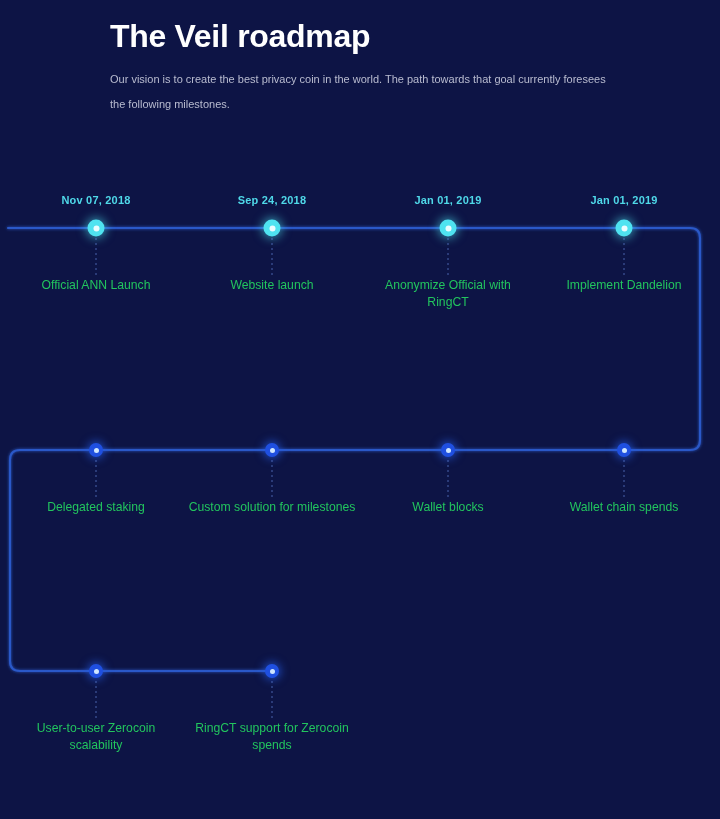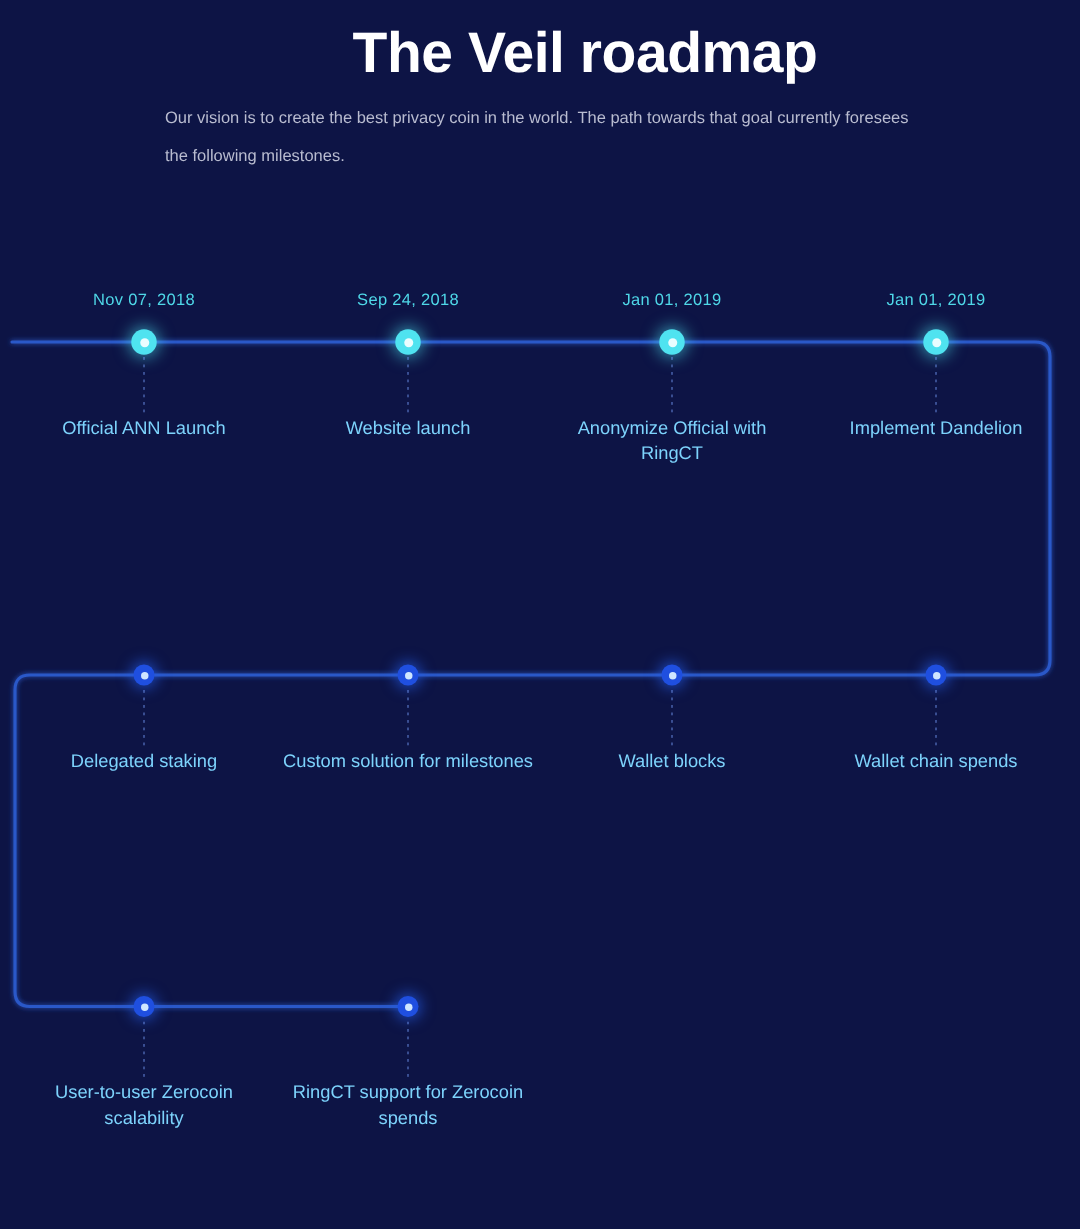--- a/index.html
+++ b/index.html
@@ -25,26 +25,25 @@
 
   
   .header {
     position: absolute;
     left: 110px;
     top: 14px;
     width: 560px;
   }
   .page-title {
     margin: 0;
-    font-size: 38px;
+    font-size: 32px;
     line-height: 44px;
     font-weight: 700;
     letter-spacing: -0.3px;
     color: #ffffff;
-    text-align: center;
   }
   .page-subtitle {
     margin: 9px 0 0 0;
     font-size: 11px;
     line-height: 25px;
     font-weight: 400;
     color: #b9bcd0;
     max-width: 500px;
   }
 
@@ -74,21 +73,21 @@
   }
 
   
   .ms-date {
     position: absolute;
     left: 50%;
     transform: translateX(-50%);
     bottom: 22px;
     width: 176px;
     font-size: 11px;
-    font-weight: 400;
+    font-weight: 700;
     letter-spacing: 0.2px;
     color: #4fd8e8;
     white-space: nowrap;
   }
 
   
   .node {
     position: absolute;
     left: 50%;
     top: 0;
@@ -138,21 +137,21 @@
   }
 
   .ms-label {
     position: absolute;
     left: 50%;
     transform: translateX(-50%);
     top: 49px;
     width: 170px;
     font-size: 12.2px;
     line-height: 17px;
-    color: #7dd3fc;
+    color: #22c55e;
     font-weight: 400;
   }
 </style>
 </head>
 <body>
 
 <div id="roadmap-root">
 
   <div class="header">
     <h1 class="page-title">The Veil roadmap</h1>

